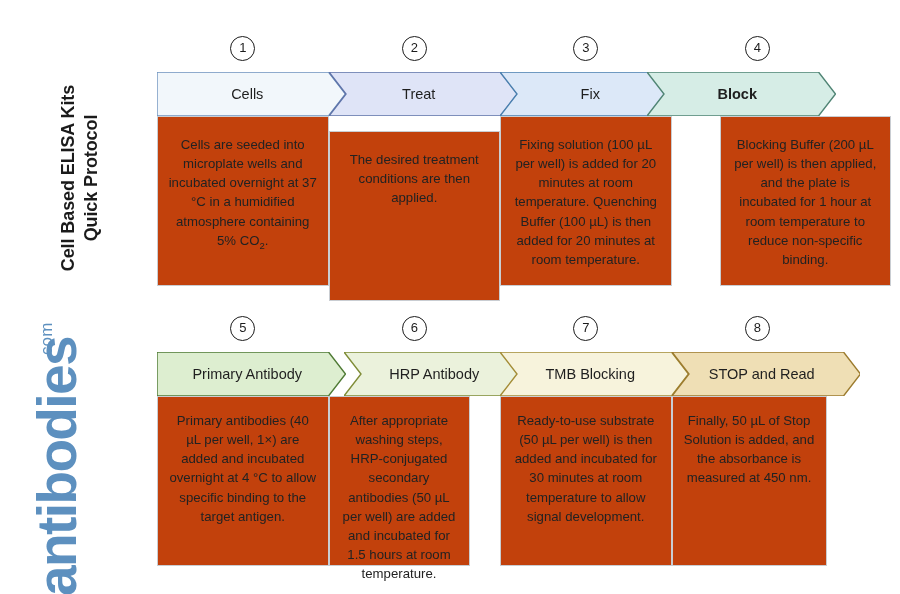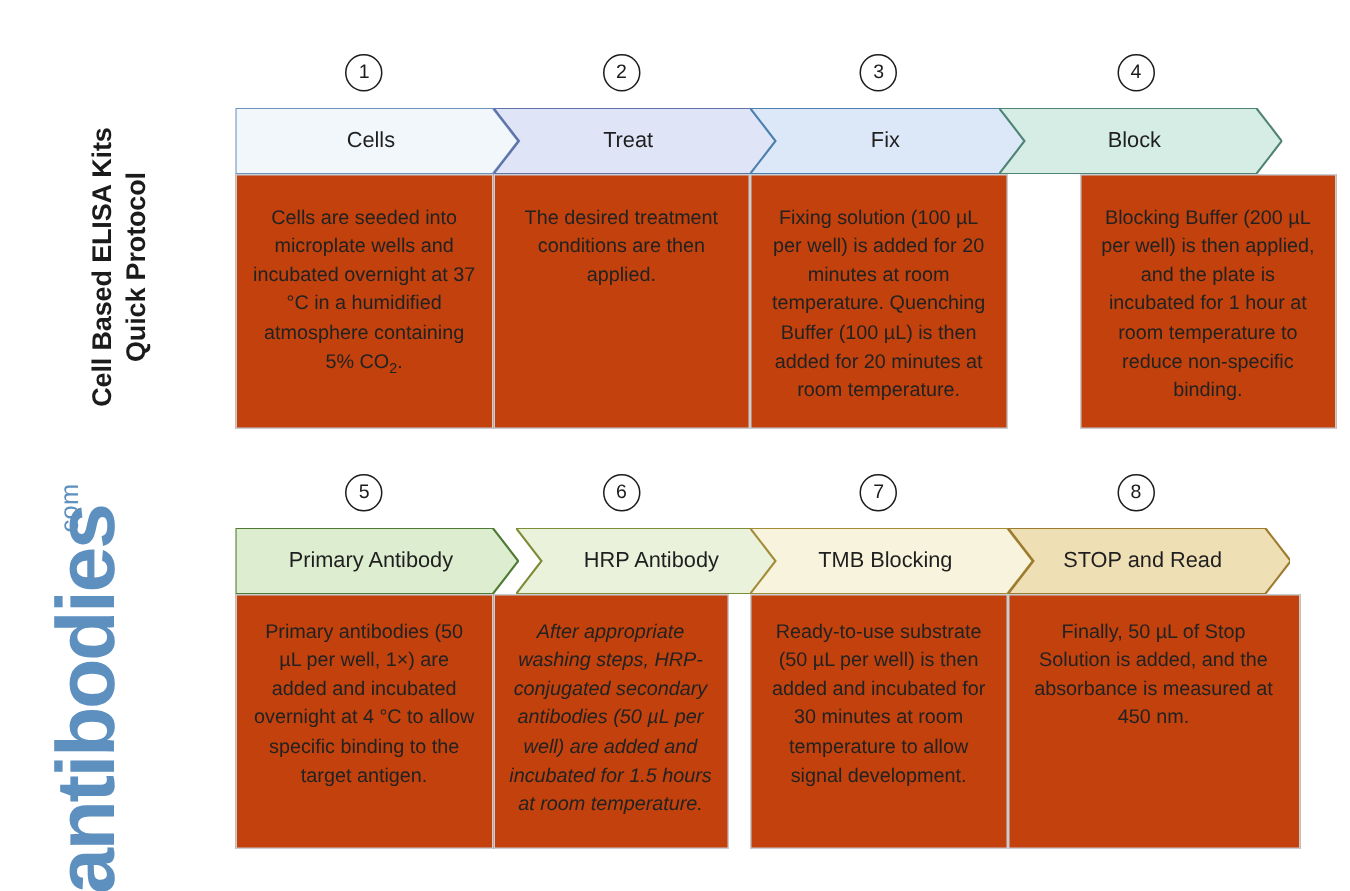--- a/index.html
+++ b/index.html
@@ -152,34 +152,34 @@
           <span>Treat</span>
         </div>
         <div class="chev" style="left: 343px; width: 188.5px;">
           <div class="shape">
             <svg viewBox="0 0 188.5 44" preserveAspectRatio="none">
               <path d="M0,0 L171.5,0 L188.5,22 L171.5,44 L0,44 L17,22 Z" fill="#dce8f8" stroke="#4a7fae" stroke-width="1.4" stroke-linejoin="miter"></path>
             </svg>
           </div>
           <span>Fix</span>
         </div>
-        <div class="chev" style="left: 509px; width: 188.5px;">
+        <div class="chev" style="left: 490px; width: 188.5px; font-weight: bold;">
           <div class="shape">
             <svg viewBox="0 0 188.5 44" preserveAspectRatio="none">
               <path d="M0,0 L171.5,0 L188.5,22 L171.5,44 L0,44 L17,22 Z" fill="#d6ede6" stroke="#4f8474" stroke-width="1.4" stroke-linejoin="miter"></path>
             </svg>
           </div>
           <span>Block</span>
         </div>
       </div>
     <div class="bodies">
         <div class="body-cell first-row" style="left: 0px; width: 171.5px;">
           <p>Cells are seeded into microplate wells and incubated overnight at 37 °C in a humidified atmosphere containing 5% CO<span class="sub">2</span>.</p>
         </div>
-        <div class="body-cell first-row" style="left: 171.5px; width: 171.5px;">
+        <div class="body-cell first-row" style="left: 171.5px; width: 171.5px; margin-top: 15px;">
           <p>The desired treatment conditions are then applied.</p>
         </div>
         <div class="body-cell first-row" style="left: 343px; width: 171.5px;">
           <p>Fixing solution (100 µL per well) is added for 20 minutes at room temperature. Quenching Buffer (100 µL) is then added for 20 minutes at room temperature.</p>
         </div>
         <div class="body-cell first-row" style="left: 514.5px; width: 171.5px; margin-left: 48px;">
           <p>Blocking Buffer (200 µL per well) is then applied, and the plate is incubated for 1 hour at room temperature to reduce non-specific binding.</p>
         </div>
       </div>
   </div>
@@ -220,27 +220,27 @@
           <div class="shape">
             <svg viewBox="0 0 188.5 44" preserveAspectRatio="none">
               <path d="M0,0 L171.5,0 L188.5,22 L171.5,44 L0,44 L17,22 Z" fill="#efdfb5" stroke="#9c7b2e" stroke-width="1.4" stroke-linejoin="miter"></path>
             </svg>
           </div>
           <span>STOP and Read</span>
         </div>
       </div>
     <div class="bodies">
         <div class="body-cell" style="left: 0px; width: 171.5px;">
-          <p>Primary antibodies (50 µL per well, 1×) are added and incubated overnight at 4 °C to allow specific binding to the target antigen.</p>
-        </div>
-        <div class="body-cell" style="left: 171.5px; width: 157px; font-style: italic;">
+          <p>Primary antibodies (40 µL per well, 1×) are added and incubated overnight at 4 °C to allow specific binding to the target antigen.</p>
+        </div>
+        <div class="body-cell" style="left: 171.5px; width: 141px;">
           <p>After appropriate washing steps, HRP-conjugated secondary antibodies (50 µL per well) are added and incubated for 1.5 hours at room temperature.</p>
         </div>
         <div class="body-cell" style="left: 343px; width: 171.5px;">
           <p>Ready-to-use substrate (50 µL per well) is then added and incubated for 30 minutes at room temperature to allow signal development.</p>
         </div>
-        <div class="body-cell" style="left: 514.5px; width: 195px;">
+        <div class="body-cell" style="left: 514.5px; width: 155px;">
           <p>Finally, 50 µL of Stop Solution is added, and the absorbance is measured at 450 nm.</p>
         </div>
       </div>
   </div>
 
 </div>
 
 </body></html>

